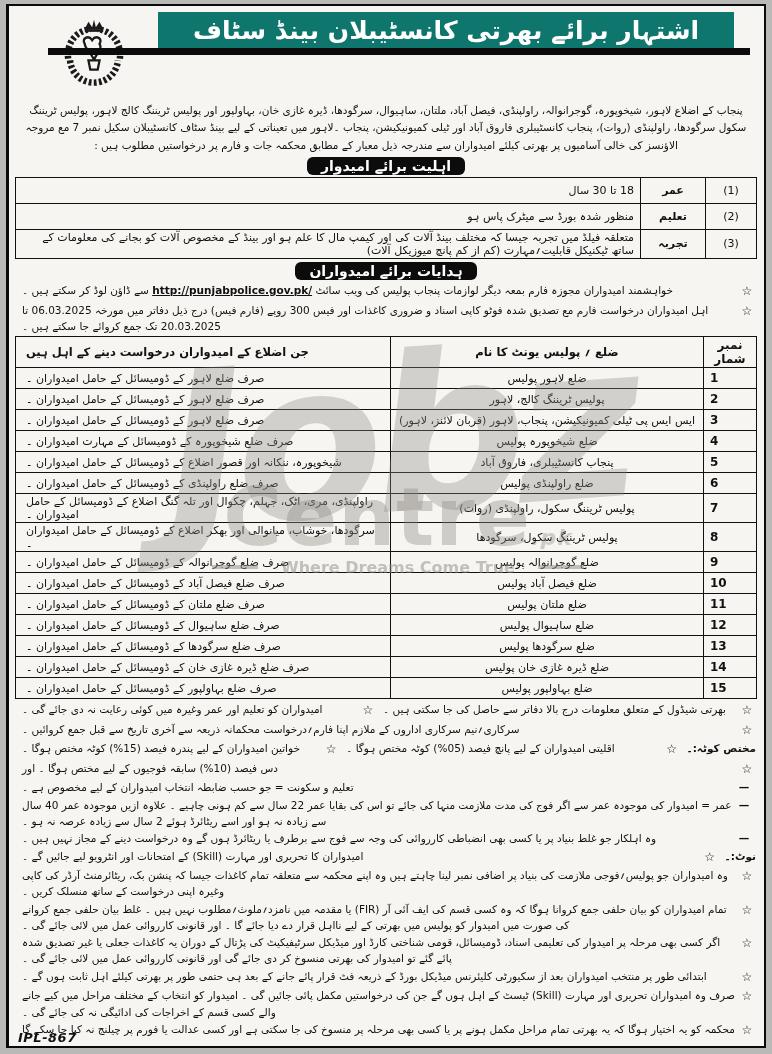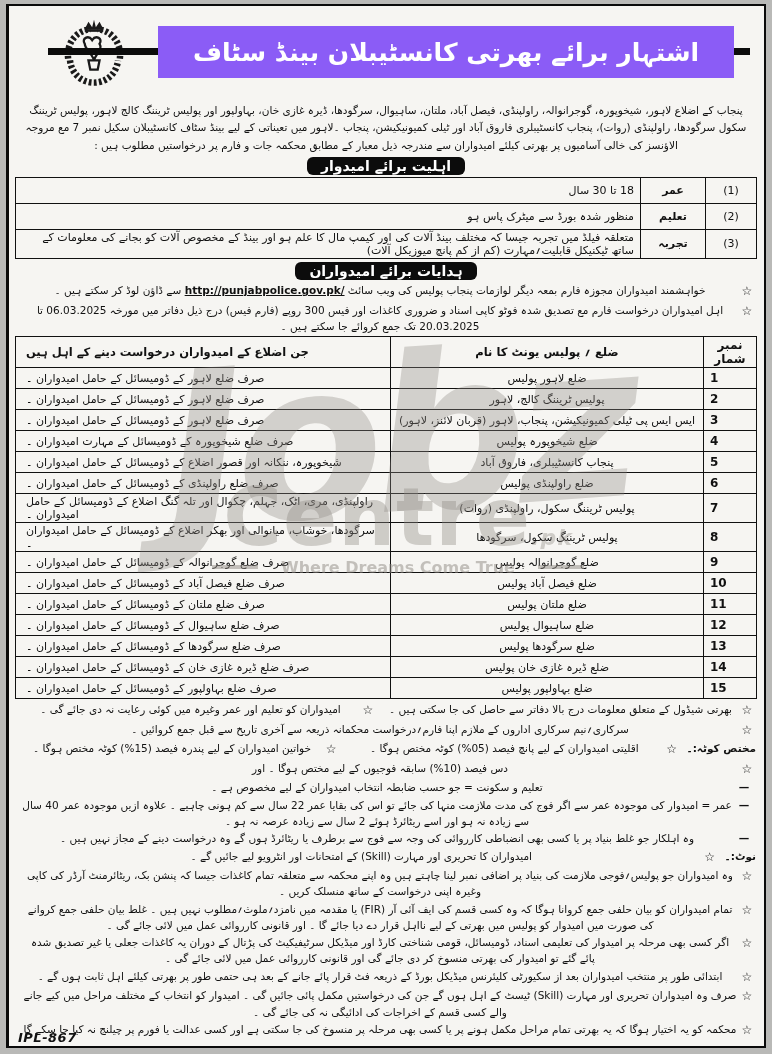--- a/index.html
+++ b/index.html
@@ -15,22 +15,22 @@
     background:#f6f5f2;
     border:2px solid #0a0a0a;
     box-shadow:inset 3px 0 0 -2px #0a0a0a;
     overflow:hidden;
   }
   
   .header{position:relative;height:92px;}
   .crest{position:absolute;left:38px;top:12px;width:96px;height:72px;}
   .banner-line{position:absolute;left:40px;right:14px;top:42px;height:7px;background:#0c0c0c;}
   .banner{
-    position:absolute;left:150px;right:30px;top:20px;height:52px;
-    background:#8b5cf6;color:#fff;
+    position:absolute;left:150px;right:30px;top:6px;height:36px;
+    background:#0f766e;color:#fff;
     display:flex;align-items:center;justify-content:center;
     font-size:25px;font-weight:bold;direction:rtl;
   }
   
   .intro{
     direction:rtl;text-align:center;
     margin:4px 10px 2px 10px;
     font-size:10.5px;line-height:1.65;color:#111;
   }
   
@@ -55,21 +55,21 @@
   .units-table tr{height:21px;}
   
   .bullets{margin:2px 8px 0 8px;direction:rtl;}
   .b-row{
     display:flex;direction:rtl;align-items:flex-start;
     font-size:10.5px;line-height:1.55;color:#111;margin:1px 0;
   }
   .b-label{font-weight:bold;white-space:nowrap;margin-left:6px;}
   .b-star{width:18px;flex:0 0 18px;text-align:center;font-size:12px;}
   .b-dash{width:24px;flex:0 0 24px;text-align:center;font-weight:bold;}
-  .b-text{flex:1;text-align:center;padding-left:6px;}
+  .b-text{flex:1;text-align:left;padding-left:6px;}
   .b-pair .b-cell{display:flex;align-items:flex-start;}
   .b-pair .b-cell.right{flex:1.05;}
   .b-pair .b-cell.left{flex:1;}
   .b-url{font-weight:bold;text-decoration:underline;direction:ltr;unicode-bidi:embed;}
   .ipl{
     position:absolute;left:10px;bottom:1px;
     font-size:13px;font-weight:bold;font-style:italic;color:#111;
     letter-spacing:.5px;direction:ltr;
   }
   

